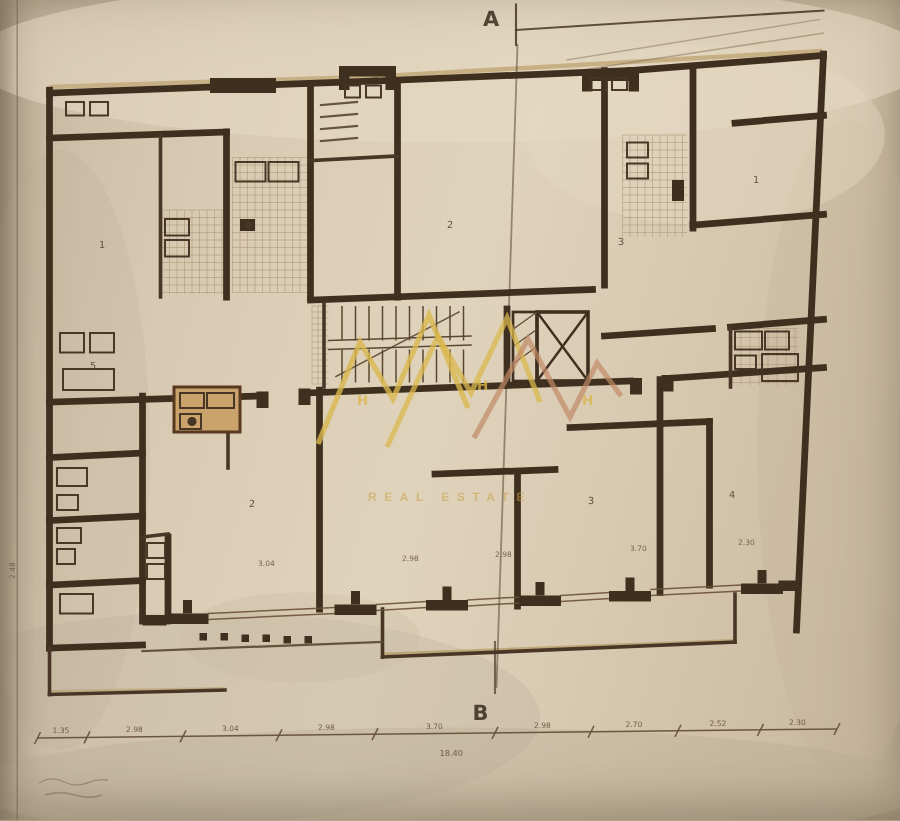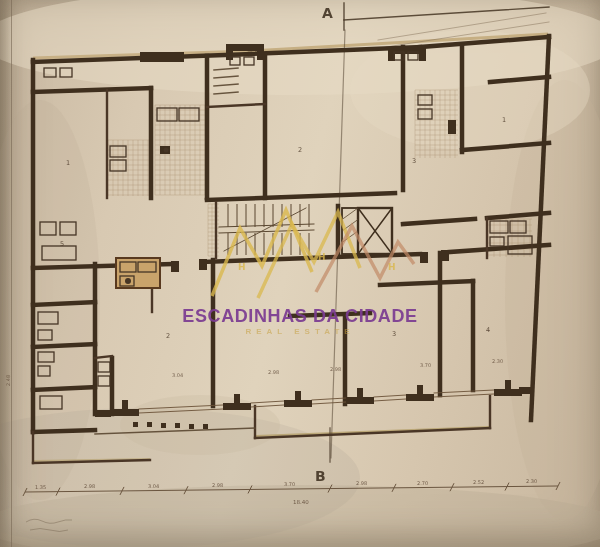--- a/index.html
+++ b/index.html
@@ -380,15 +380,14 @@
         <polyline points="258,298 292,224 314,262 338,212 360,268" fill="none" stroke="#d9b84e" stroke-width="3.5" opacity="0.75" stroke-linejoin="miter"></polyline>
         <polyline points="316,292 352,226 380,278 398,242 414,264" fill="none" stroke="#c28a66" stroke-width="3.5" opacity="0.7" stroke-linejoin="miter"></polyline>
         <text x="238" y="270" font-size="9" fill="#d9b84e" opacity="0.8" font-family="&quot;DejaVu Sans&quot;,sans-serif" font-weight="bold">H</text>
         <text x="318" y="260" font-size="9" fill="#d9b84e" opacity="0.8" font-family="&quot;DejaVu Sans&quot;,sans-serif" font-weight="bold">H</text>
         <text x="388" y="270" font-size="9" fill="#d9b84e" opacity="0.8" font-family="&quot;DejaVu Sans&quot;,sans-serif" font-weight="bold">H</text>
       </g>
     </svg>
   <div class="edge-left"></div>
   <div class="sec-label label-a">A</div>
   <div class="sec-label label-b">B</div>
-  <div class="wm-title">ESCADINHAS DA CIDADE</div>
   <div class="wm-sub">REAL ESTATE</div>
 </div>
 
 </body></html>

